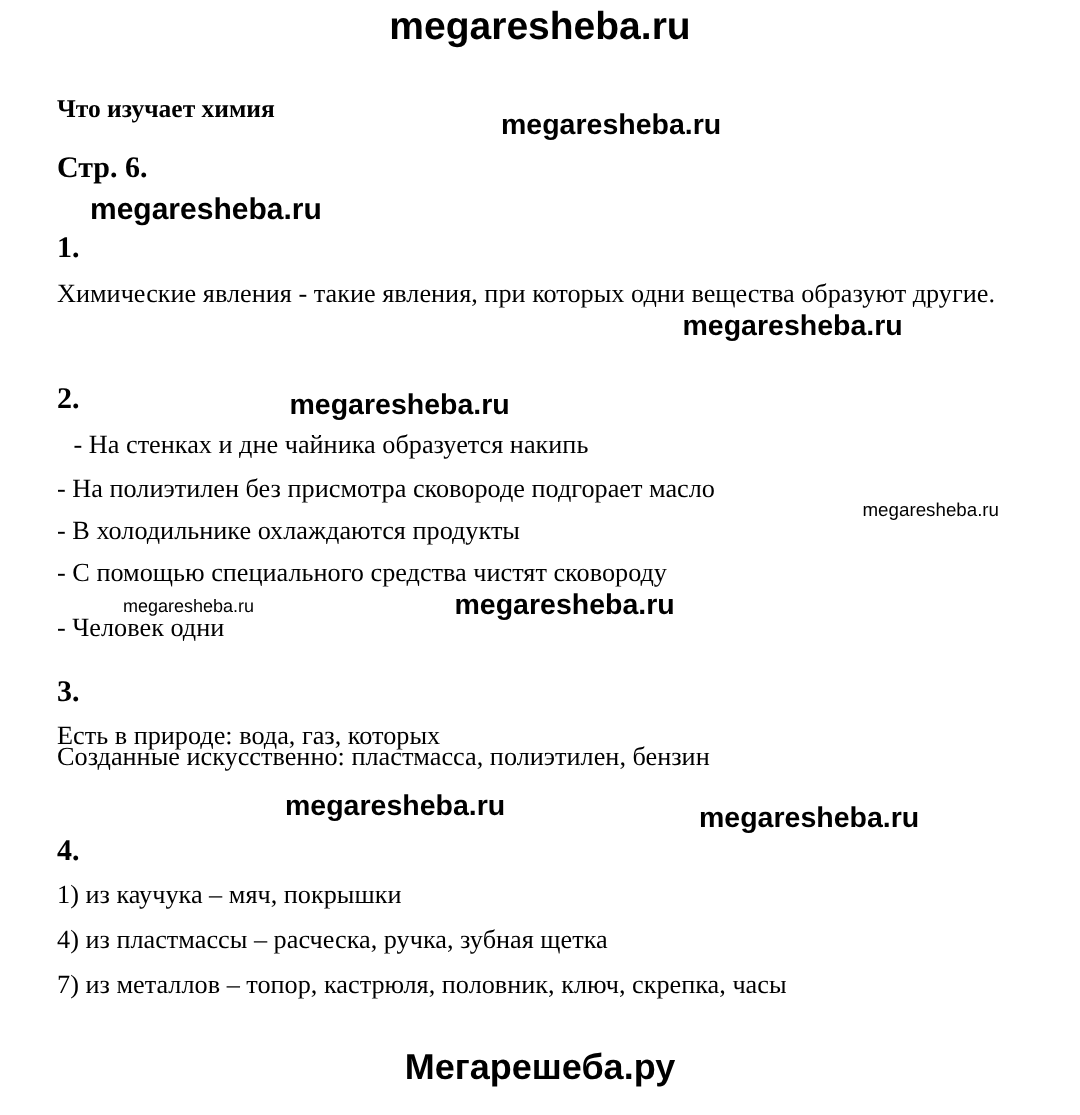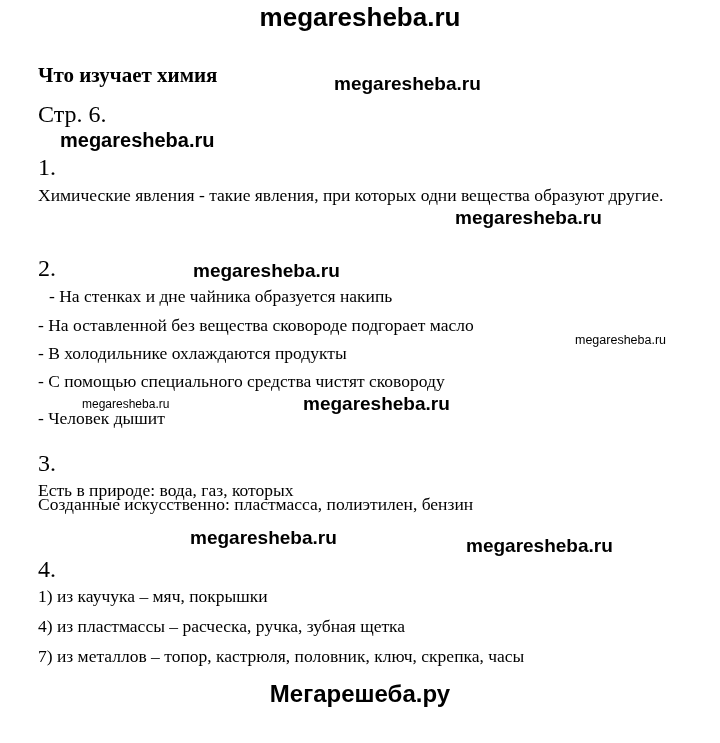--- a/index.html
+++ b/index.html
@@ -8,22 +8,22 @@
     width: 720px;
     height: 743px;
     position: relative;
     font-family: "Liberation Serif", serif;
     color: #000000;
     overflow: hidden;
   }
   .abs { position: absolute; white-space: nowrap; }
   .center { left: 0; width: 720px; text-align: center; }
   .body-text { font-size: 17.5px; }
-  .num { font-size: 24px; font-weight: 400; }
-  .title { font-size: 21px; font-weight: 700; }
+  .num { font-size: 20px; font-weight: 700; }
+  .title { font-size: 17px; font-weight: 700; }
   .hdr {
     font-family: "Liberation Sans", sans-serif;
     font-weight: 700;
     font-size: 26px;
   }
   .ftr {
     font-family: "Liberation Sans", sans-serif;
     font-weight: 700;
     font-size: 24px;
   }
@@ -56,34 +56,34 @@
   <div class="abs num" style="left:38px; top:101px">Стр. 6.</div>
   <div class="abs wm" style="left:60px; top:129px; font-size:20px">megaresheba.ru</div>
 
   <div class="abs num" style="left:38px; top:154px">1.</div>
   <div class="abs body-text para" style="left:38px; top:180px">Химические явления - такие явления, при которых одни вещества образуют другие.</div>
   <div class="abs wm" style="left:455px; top:207px">megaresheba.ru</div>
 
   <div class="abs num" style="left:38px; top:255px">2.</div>
   <div class="abs wm" style="left:193px; top:260px">megaresheba.ru</div>
   <div class="abs body-text" style="left:49px; top:286px">- На стенках и дне чайника образуется накипь</div>
-  <div class="abs body-text" style="left:38px; top:315px">- На оставленной без вещества сковороде подгорает масло</div>
+  <div class="abs body-text" style="left:38px; top:315px">- На полиэтилен без присмотра сковороде подгорает масло</div>
   <div class="abs wm-sm" style="left:575px; top:333px">megaresheba.ru</div>
   <div class="abs body-text" style="left:38px; top:343px">- В холодильнике охлаждаются продукты</div>
   <div class="abs body-text" style="left:38px; top:371px">- С помощью специального средства чистят сковороду</div>
   <div class="abs wm-sm" style="left:82px; top:397px; font-size:12px">megaresheba.ru</div>
   <div class="abs wm" style="left:303px; top:393px">megaresheba.ru</div>
-  <div class="abs body-text" style="left:38px; top:408px">- Человек дышит</div>
+  <div class="abs body-text" style="left:38px; top:408px">- Человек одни</div>
 
   <div class="abs num" style="left:38px; top:450px">3.</div>
   <div class="abs body-text" style="left:38px; top:480px">Есть в природе: вода, газ, которых</div>
   <div class="abs body-text" style="left:38px; top:494px">Созданные искусственно: пластмасса, полиэтилен, бензин</div>
   <div class="abs wm" style="left:190px; top:527px">megaresheba.ru</div>
   <div class="abs wm" style="left:466px; top:535px">megaresheba.ru</div>
 
   <div class="abs num" style="left:38px; top:556px">4.</div>
   <div class="abs body-text" style="left:38px; top:586px">1) из каучука – мяч, покрышки</div>
   <div class="abs body-text" style="left:38px; top:616px">4) из пластмассы – расческа, ручка, зубная щетка</div>
   <div class="abs body-text" style="left:38px; top:646px">7) из металлов – топор, кастрюля, половник, ключ, скрепка, часы</div>
 
-  <div class="abs center ftr" style="top:680px">Мегарешеба.ру</div>
+  <div class="abs center ftr" style="top:698px">Мегарешеба.ру</div>
 
 </div>
 
 </body></html>

